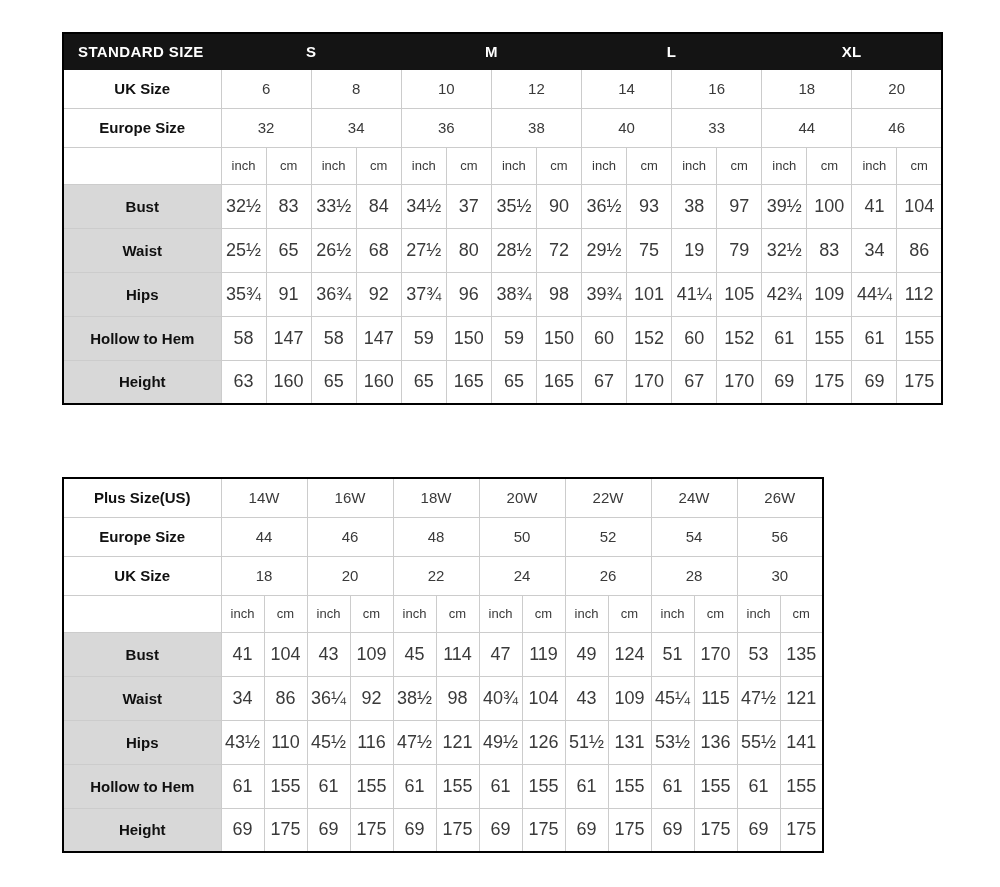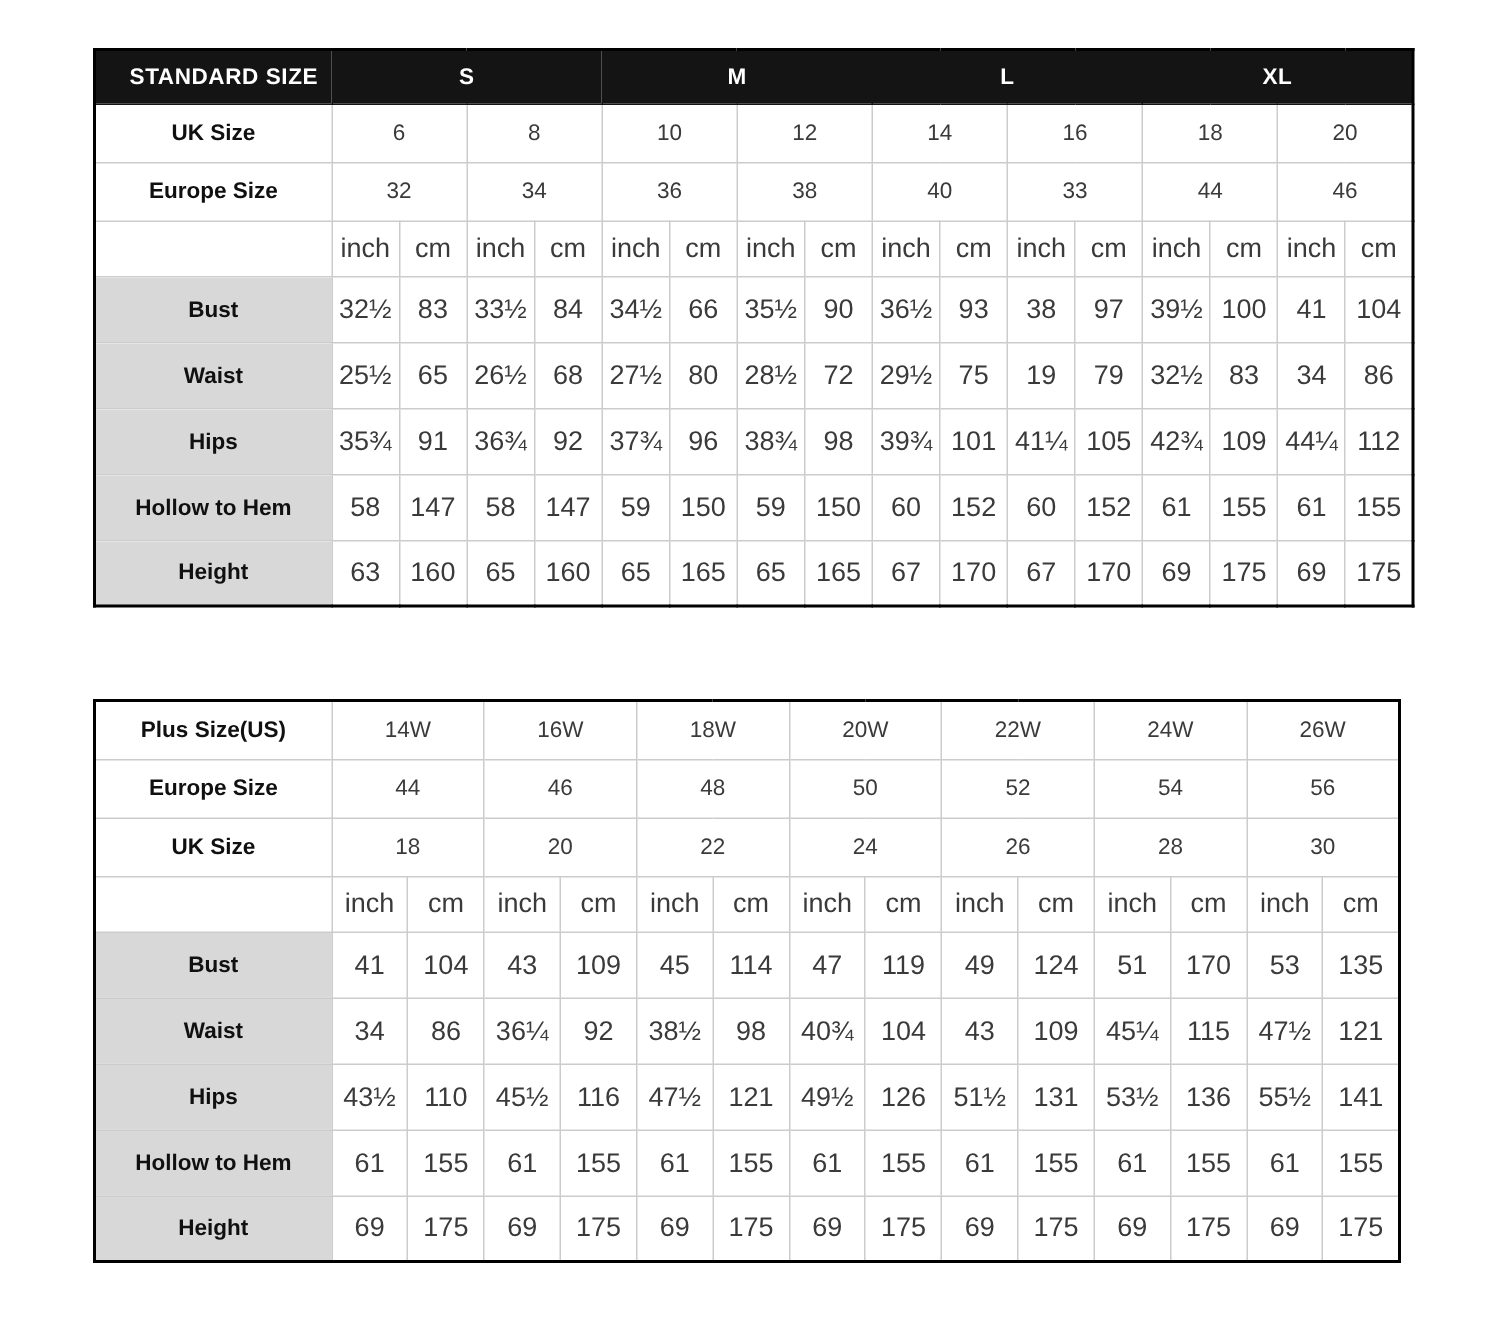--- a/index.html
+++ b/index.html
@@ -15,21 +15,21 @@
   html,body{ margin:0; padding:0; }
   body{
     width:1000px; height:887px;
     background:#ffffff;
     font-family:"Liberation Sans", sans-serif;
     position:relative;
     overflow:hidden;
   }
   .table-wrap{ position:absolute; }
   #standard-wrap{ left:62px; top:32px;  width:881px; }
-  #plus-wrap    { left:62px; top:466px; width:872px; }
+  #plus-wrap    { left:62px; top:477px; width:762px; }
 
   table.size-table{
     border-collapse:collapse;
     table-layout:fixed;
     width:100%;
     background:#ffffff;
     border:2px solid var(--border);
   }
   .size-table th, .size-table td{
     border:1px solid var(--grid);
@@ -43,36 +43,36 @@
   tr.header-row th{
     background:var(--header-bg);
     color:var(--header-text);
     border:1px solid var(--header-bg);
     height:36px;
     font-size:15px;
     font-weight:bold;
     letter-spacing:0.4px;
   }
   tr.header-row th.title-cell{
-    text-align:center;
+    text-align:left;
     padding-left:14px;
   }
   tr.size-row th, tr.size-row td{ height:39px; }
   tr.unit-row th, tr.unit-row td{ height:37px; }
   tr.meas-row th, tr.meas-row td{ height:44px; }
 
   .label-cell{
     font-size:15px;
     font-weight:bold !important;
     color:var(--label-text);
     background:#ffffff;
   }
   .meas-label{ background:var(--label-bg);margin-left:48px; }
   .size-cell{ font-size:15px; color:var(--num-text); }
-  .unit-cell{ font-size:18px; color:var(--num-text); }
+  .unit-cell{ font-size:13px; color:var(--num-text); }
   .meas-cell{ font-size:18px; color:var(--num-text); }
 </style>
 </head>
 <body>
 
 <div id="standard-wrap" class="table-wrap">
     <table class="size-table">
       <colgroup>
         <col style="width: 158px;">
         <col>
@@ -141,21 +141,21 @@
           <td class="unit-cell">inch</td>
           <td class="unit-cell">cm</td>
         </tr>
         <tr class="meas-row">
           <th class="label-cell meas-label">Bust</th>
           <td class="meas-cell">32½</td>
           <td class="meas-cell">83</td>
           <td class="meas-cell">33½</td>
           <td class="meas-cell">84</td>
           <td class="meas-cell">34½</td>
-          <td class="meas-cell">66</td>
+          <td class="meas-cell">37</td>
           <td class="meas-cell">35½</td>
           <td class="meas-cell">90</td>
           <td class="meas-cell">36½</td>
           <td class="meas-cell">93</td>
           <td class="meas-cell">38</td>
           <td class="meas-cell">97</td>
           <td class="meas-cell">39½</td>
           <td class="meas-cell">100</td>
           <td class="meas-cell">41</td>
           <td class="meas-cell">104</td>

